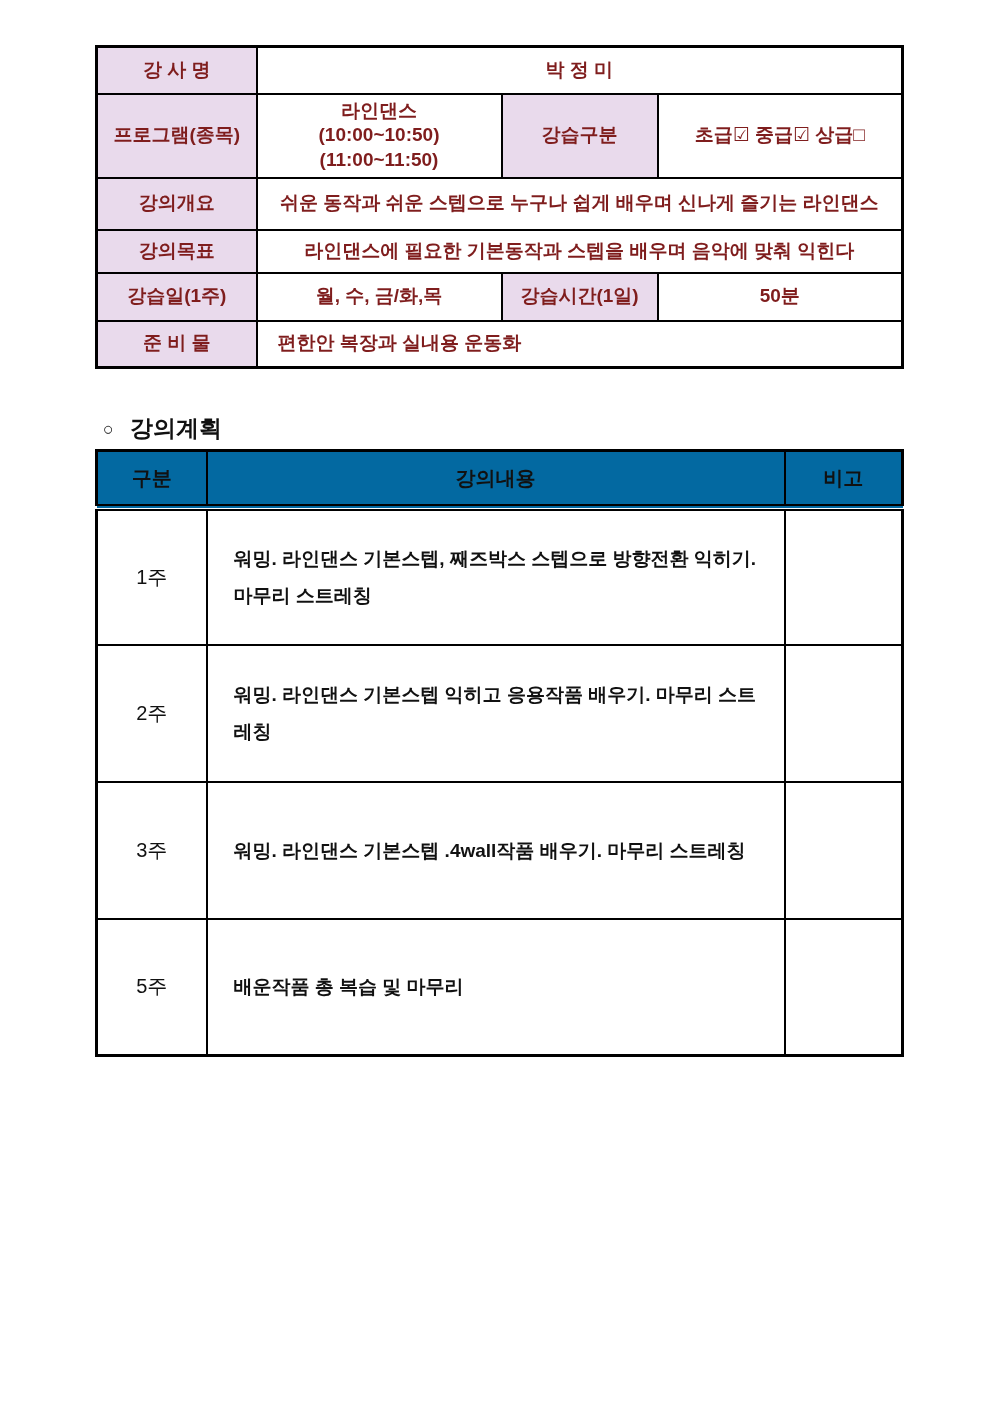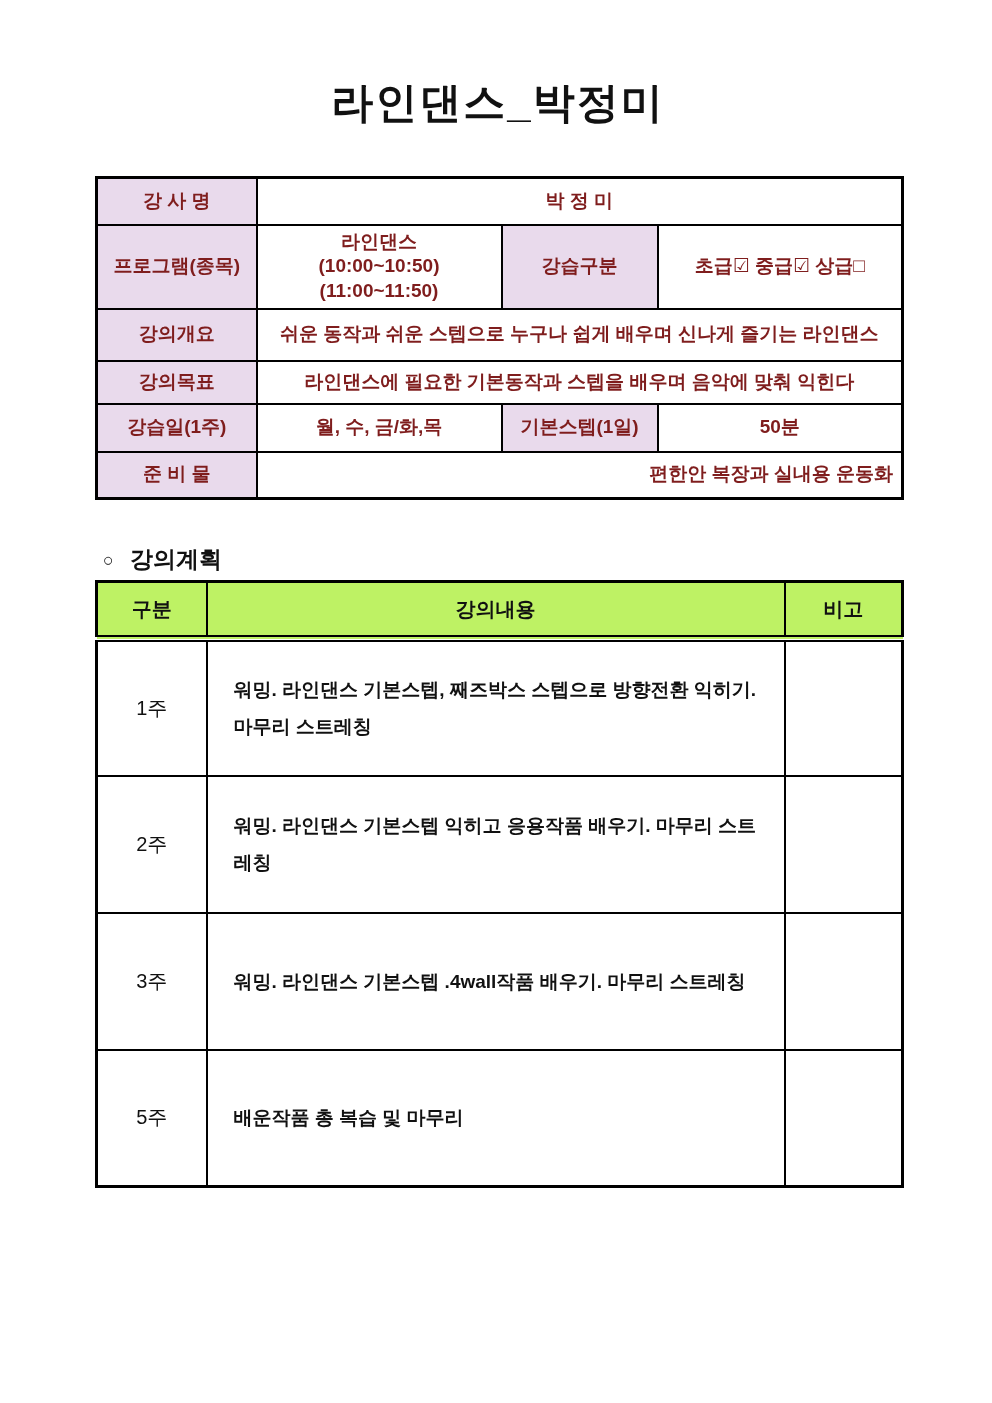--- a/index.html
+++ b/index.html
@@ -39,21 +39,21 @@
     line-height: 1.3;
     color: #7f1d1d;
   }
   .info-table td.cell-label { background: #e9daec; }
   .info-table tr.r1 { height: 47px; }
   .info-table tr.r2 { height: 73px; }
   .info-table tr.r3 { height: 52px; }
   .info-table tr.r4 { height: 43px; }
   .info-table tr.r5 { height: 48px; }
   .info-table tr.r6 { height: 47px; }
-  .info-table td.cell-left { text-align: right; padding-left: 20px; }
+  .info-table td.cell-left { text-align: left; padding-left: 20px; }
   .program-line { display: block; }
 
   
   .section-heading {
     margin-top: 44px;
     margin-bottom: 5px;
     padding-left: 8px;
     font-size: 23px;
     font-weight: 700;
     display: flex;
@@ -64,21 +64,21 @@
     font-size: 18px;
     font-weight: 400;
     margin-right: 16px;
     position: relative;
     top: 1px;
   }
 
   
   .plan-table { border: 3px solid #000; }
   .plan-table th {
-    background: #bef264;
+    background: #0369a1;
     border: 2px solid #000;
     border-bottom: 7px double #000;
     height: 57px;
     font-size: 20px;
     font-weight: 700;
     text-align: center;
     vertical-align: middle;
     color: #111111;
   }
   .plan-table td {
@@ -100,21 +100,20 @@
     line-height: 1.95;
   }
   .plan-table td.cell-note { background: #ffffff; }
 </style>
 </head>
 <body>
 
 <div class="page">
   <div class="content">
 
-    <div class="doc-title">라인댄스_박정미</div>
 
     <table class="info-table">
       <colgroup>
         <col style="width:160px">
           <col style="width:245px">
           <col style="width:156px">
           <col style="width:245px">
       </colgroup>
       <tbody>
           <tr class="r1">
@@ -135,21 +134,21 @@
         <td class="cell-label">강의개요</td>
         <td colspan="3">쉬운 동작과 쉬운 스텝으로 누구나 쉽게 배우며 신나게 즐기는 라인댄스</td>
       </tr>
       <tr class="r4">
         <td class="cell-label">강의목표</td>
         <td colspan="3">라인댄스에 필요한 기본동작과 스텝을 배우며 음악에 맞춰 익힌다</td>
       </tr>
       <tr class="r5">
         <td class="cell-label">강습일(1주)</td>
         <td>월, 수, 금/화,목</td>
-        <td class="cell-label">기본스텝(1일)</td>
+        <td class="cell-label">강습시간(1일)</td>
         <td>50분</td>
       </tr>
       <tr class="r6">
         <td class="cell-label">준 비 물</td>
         <td colspan="3" class="cell-left">편한안 복장과 실내용 운동화</td>
       </tr>
     </tbody>
       </table>
 
     <div class="section-heading">

